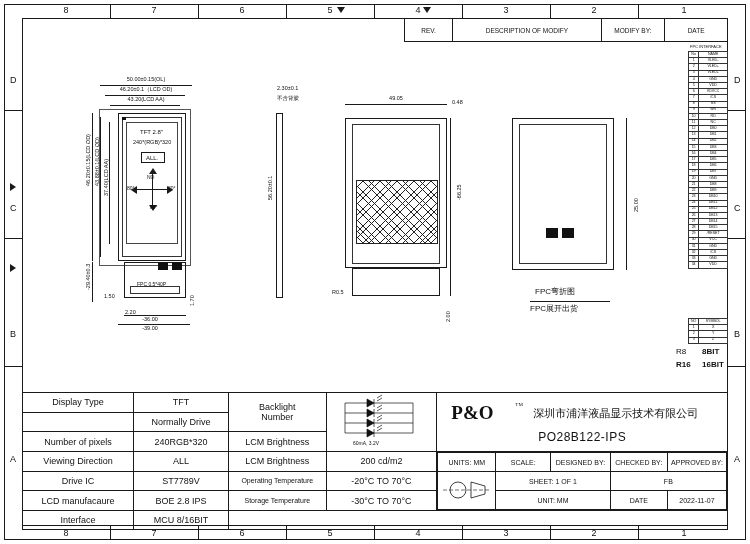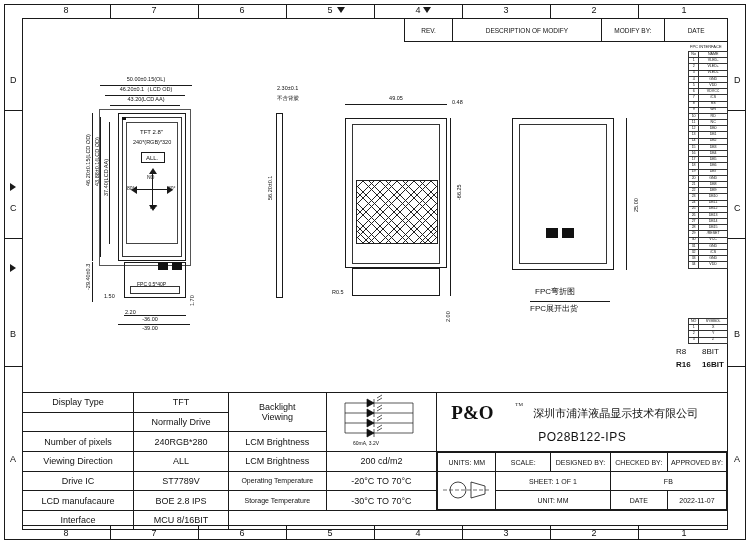--- a/index.html
+++ b/index.html
@@ -195,21 +195,21 @@
   <div class="solidfill" style="left:546px;top:228px;width:12px;height:10px;"></div>
   <div class="solidfill" style="left:562px;top:228px;width:12px;height:10px;"></div>
   <div class="ln vl" style="left:626px;top:118px;height:152px;"></div>
   <div class="txt rot" style="left:634px;top:212px;font-size:5.5px;">25.00</div>
 
   <div class="txt" style="left:535px;top:288px;font-size:8px;">FPC弯折图</div>
   <div class="ln hl" style="left:530px;top:301px;width:80px;height:1px;"></div>
   <div class="txt" style="left:530px;top:305px;font-size:8px;">FPC展开出货</div>
 
   <div class="txt" style="left:676px;top:348px;font-size:8px;font-weight:normal;">R8</div>
-  <div class="txt" style="left:702px;top:348px;font-size:8px;font-weight:normal;">8BIT</div>
+  <div class="txt" style="left:702px;top:348px;font-size:8px;font-weight:bold;">8BIT</div>
   <div class="txt" style="left:676px;top:361px;font-size:8px;font-weight:bold;">R16</div>
   <div class="txt" style="left:702px;top:361px;font-size:8px;font-weight:bold;">16BIT</div>
 
   <div class="txt" style="left:690px;top:45px;font-size:4px;">FPC INTERFACE</div>
   <table class="pintbl" id="pintable" style="left:688px;top:51px;width:40px;">
       <tbody>
         <tr>
           <td style="width:10px;">No</td>
           <td style="width:30px;">NAME</td>
         </tr>
@@ -373,21 +373,21 @@
     </table>
 
   <div id="titleblock">
     <table class="tb" style="width:706px;">
       <tbody>
           <tr style="height:19px;">
         <td style="width:110px;">Display Type</td>
         <td style="width:92px;">TFT</td>
         <td rowspan="2" style="width:96px;">
           <div>Backlight</div>
-          <div>Viewing</div>
+          <div>Number</div>
         </td>
         <td rowspan="3" style="width:110px;padding:0;">
           <svg width="108" height="56" viewBox="0 0 108 56">
             <line x1="18" y1="10" x2="86" y2="10" stroke="#111" stroke-width="0.7"></line>
             <line x1="18" y1="20" x2="86" y2="20" stroke="#111" stroke-width="0.7"></line>
             <line x1="18" y1="30" x2="86" y2="30" stroke="#111" stroke-width="0.7"></line>
             <line x1="18" y1="40" x2="86" y2="40" stroke="#111" stroke-width="0.7"></line>
             <line x1="18" y1="10" x2="18" y2="40" stroke="#111" stroke-width="0.7"></line>
             <line x1="86" y1="10" x2="86" y2="40" stroke="#111" stroke-width="0.7"></line>
             <g stroke="#111" stroke-width="0.7" fill="none">
@@ -419,21 +419,21 @@
             <div class="abs" style="left:0;right:0;top:36px;text-align:center;font-size:12px;letter-spacing:.5px;">PO28B122-IPS</div>
           </div>
         </td>
       </tr>
       <tr style="height:19px;">
         <td></td>
         <td>Normally Drive</td>
       </tr>
       <tr style="height:19px;">
         <td>Number of pixels</td>
-        <td>240RGB*280</td>
+        <td>240RGB*320</td>
         <td>LCM Brightness</td>
       </tr>
       <tr style="height:19px;">
         <td>Viewing Direction</td>
         <td>ALL</td>
         <td>LCM Brightness</td>
         <td>200 cd/m2</td>
         <td rowspan="3" style="padding:0;">
           <table class="tb" style="width:100%;height:57px;font-size:7px;">
             <tbody>

